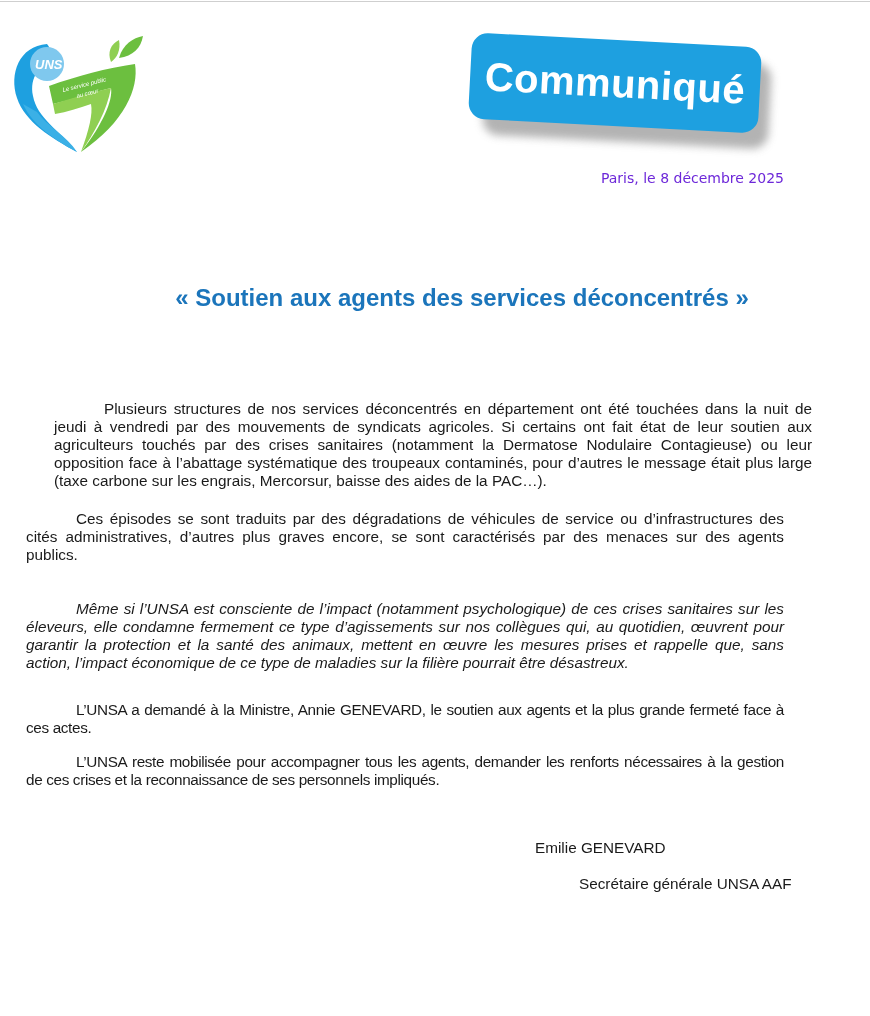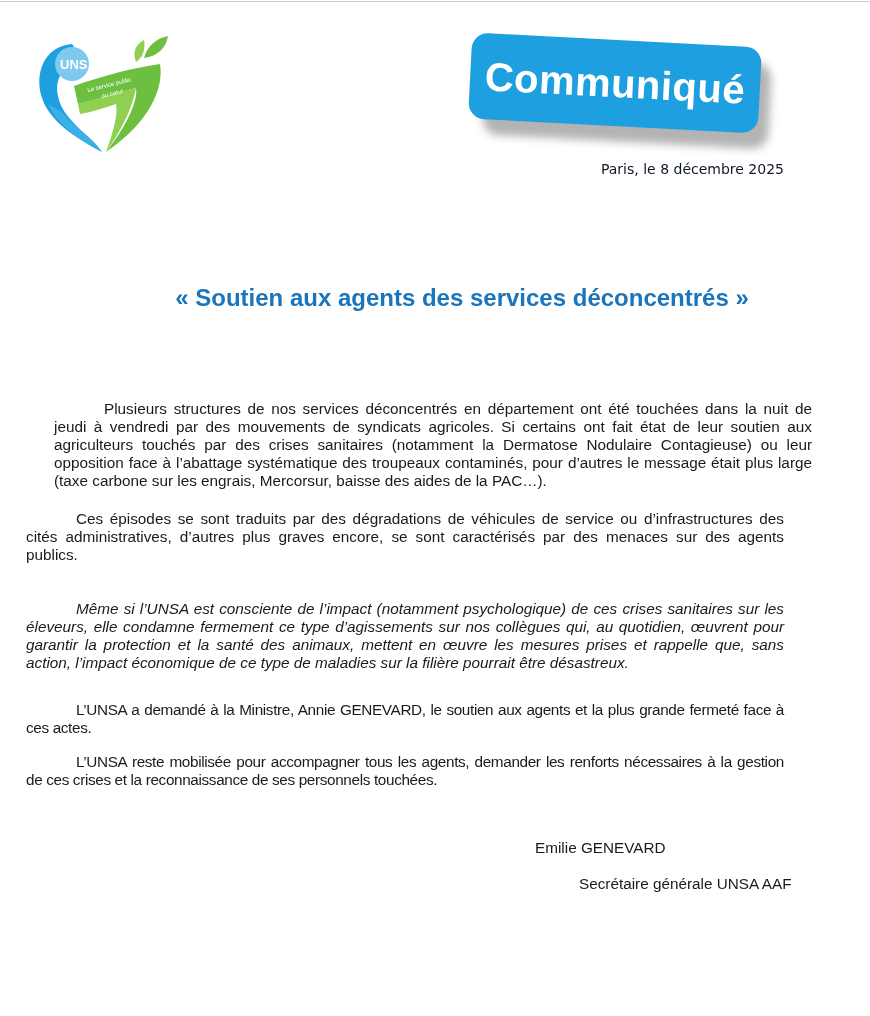--- a/index.html
+++ b/index.html
@@ -3,43 +3,43 @@
   <meta charset="utf-8">
   <style>
     html, body { margin: 0; padding: 0; background: #ffffff; }
     body {
       width: 870px; height: 1016px; position: relative; overflow: hidden;
       font-family: "Liberation Sans", sans-serif; color: #1a1a1a;
     }
     .topline { position: absolute; left: 0; top: 1px; width: 870px; height: 1px; background: #cfcfcf; }
 
     
-    .logo { position: absolute; left: 32px; top: 34px; width: 140px; height: 122px; }
+    .logo { position: absolute; left: 7px; top: 34px; width: 140px; height: 122px; font-style: italic; }
     .logo svg { width: 100%; height: 100%; display: block; }
 
     
     .badge-wrap { position: absolute; left: 470px; top: 40px; width: 300px; height: 110px; }
     .badge-shadow {
       position: absolute; left: 14px; top: 16px; width: 286px; height: 86px;
       background: #9a9a9a; border-radius: 16px; transform: rotate(3deg);
       filter: blur(4px); opacity: .75;
     }
     .badge {
       position: absolute; left: 0; top: 0; width: 290px; height: 86px;
       background: #1ea0e0; border-radius: 16px; transform: rotate(3deg);
       display: flex; align-items: center; justify-content: center;
     }
     .badge span {
       color: #ffffff; font-weight: bold; font-size: 40px; letter-spacing: .5px;
       font-family: "Liberation Sans", sans-serif;
     }
 
     .date {
-      position: absolute; right: 86px; top: 161px;
-      font-family: "DejaVu Sans", sans-serif; font-size: 14px; color: #0f172a;
+      position: absolute; right: 86px; top: 170px;
+      font-family: "DejaVu Sans", sans-serif; font-size: 14px; color: #6d28d9;
     }
 
     .title {
       position: absolute; left: 0; top: 284px; width: 832px; text-align: center;
       font-family: "Liberation Sans", sans-serif; font-weight: bold; font-size: 24px; color: #1b75bb; padding-left: 46px;
     }
 
     .body-text {
       position: absolute; left: 26px; width: 758px;
       font-family: "Liberation Sans", sans-serif; font-size: 15.3px; line-height: 18px; color: #1a1a1a;
@@ -102,17 +102,17 @@
 <div class="body-text p2">
   <p>Ces épisodes se sont traduits par des dégradations de véhicules de service ou d’infrastructures des cités administratives, d’autres plus graves encore, se sont caractérisés par des menaces sur des agents publics.</p>
 </div>
 <div class="body-text p3">
   <p>Même si l’UNSA est consciente de l’impact (notamment psychologique) de ces crises sanitaires sur les éleveurs, elle condamne fermement ce type d’agissements sur nos collègues qui, au quotidien, œuvrent pour garantir la protection et la santé des animaux, mettent en œuvre les mesures prises et rappelle que, sans action, l’impact économique de ce type de maladies sur la filière pourrait être désastreux.</p>
 </div>
 <div class="body-text p4 narrow">
   <p>L’UNSA a demandé à la Ministre, Annie GENEVARD, le soutien aux agents et la plus grande fermeté face à ces actes.</p>
 </div>
 <div class="body-text p5 narrow">
-  <p>L’UNSA reste mobilisée pour accompagner tous les agents, demander les renforts nécessaires à la gestion de ces crises et la reconnaissance de ses personnels touchées.</p>
+  <p>L’UNSA reste mobilisée pour accompagner tous les agents, demander les renforts nécessaires à la gestion de ces crises et la reconnaissance de ses personnels impliqués.</p>
 </div>
 
 <div class="sig sig-name">Emilie GENEVARD</div>
 <div class="sig sig-role">Secrétaire générale UNSA AAF</div>
 
 </body></html>

